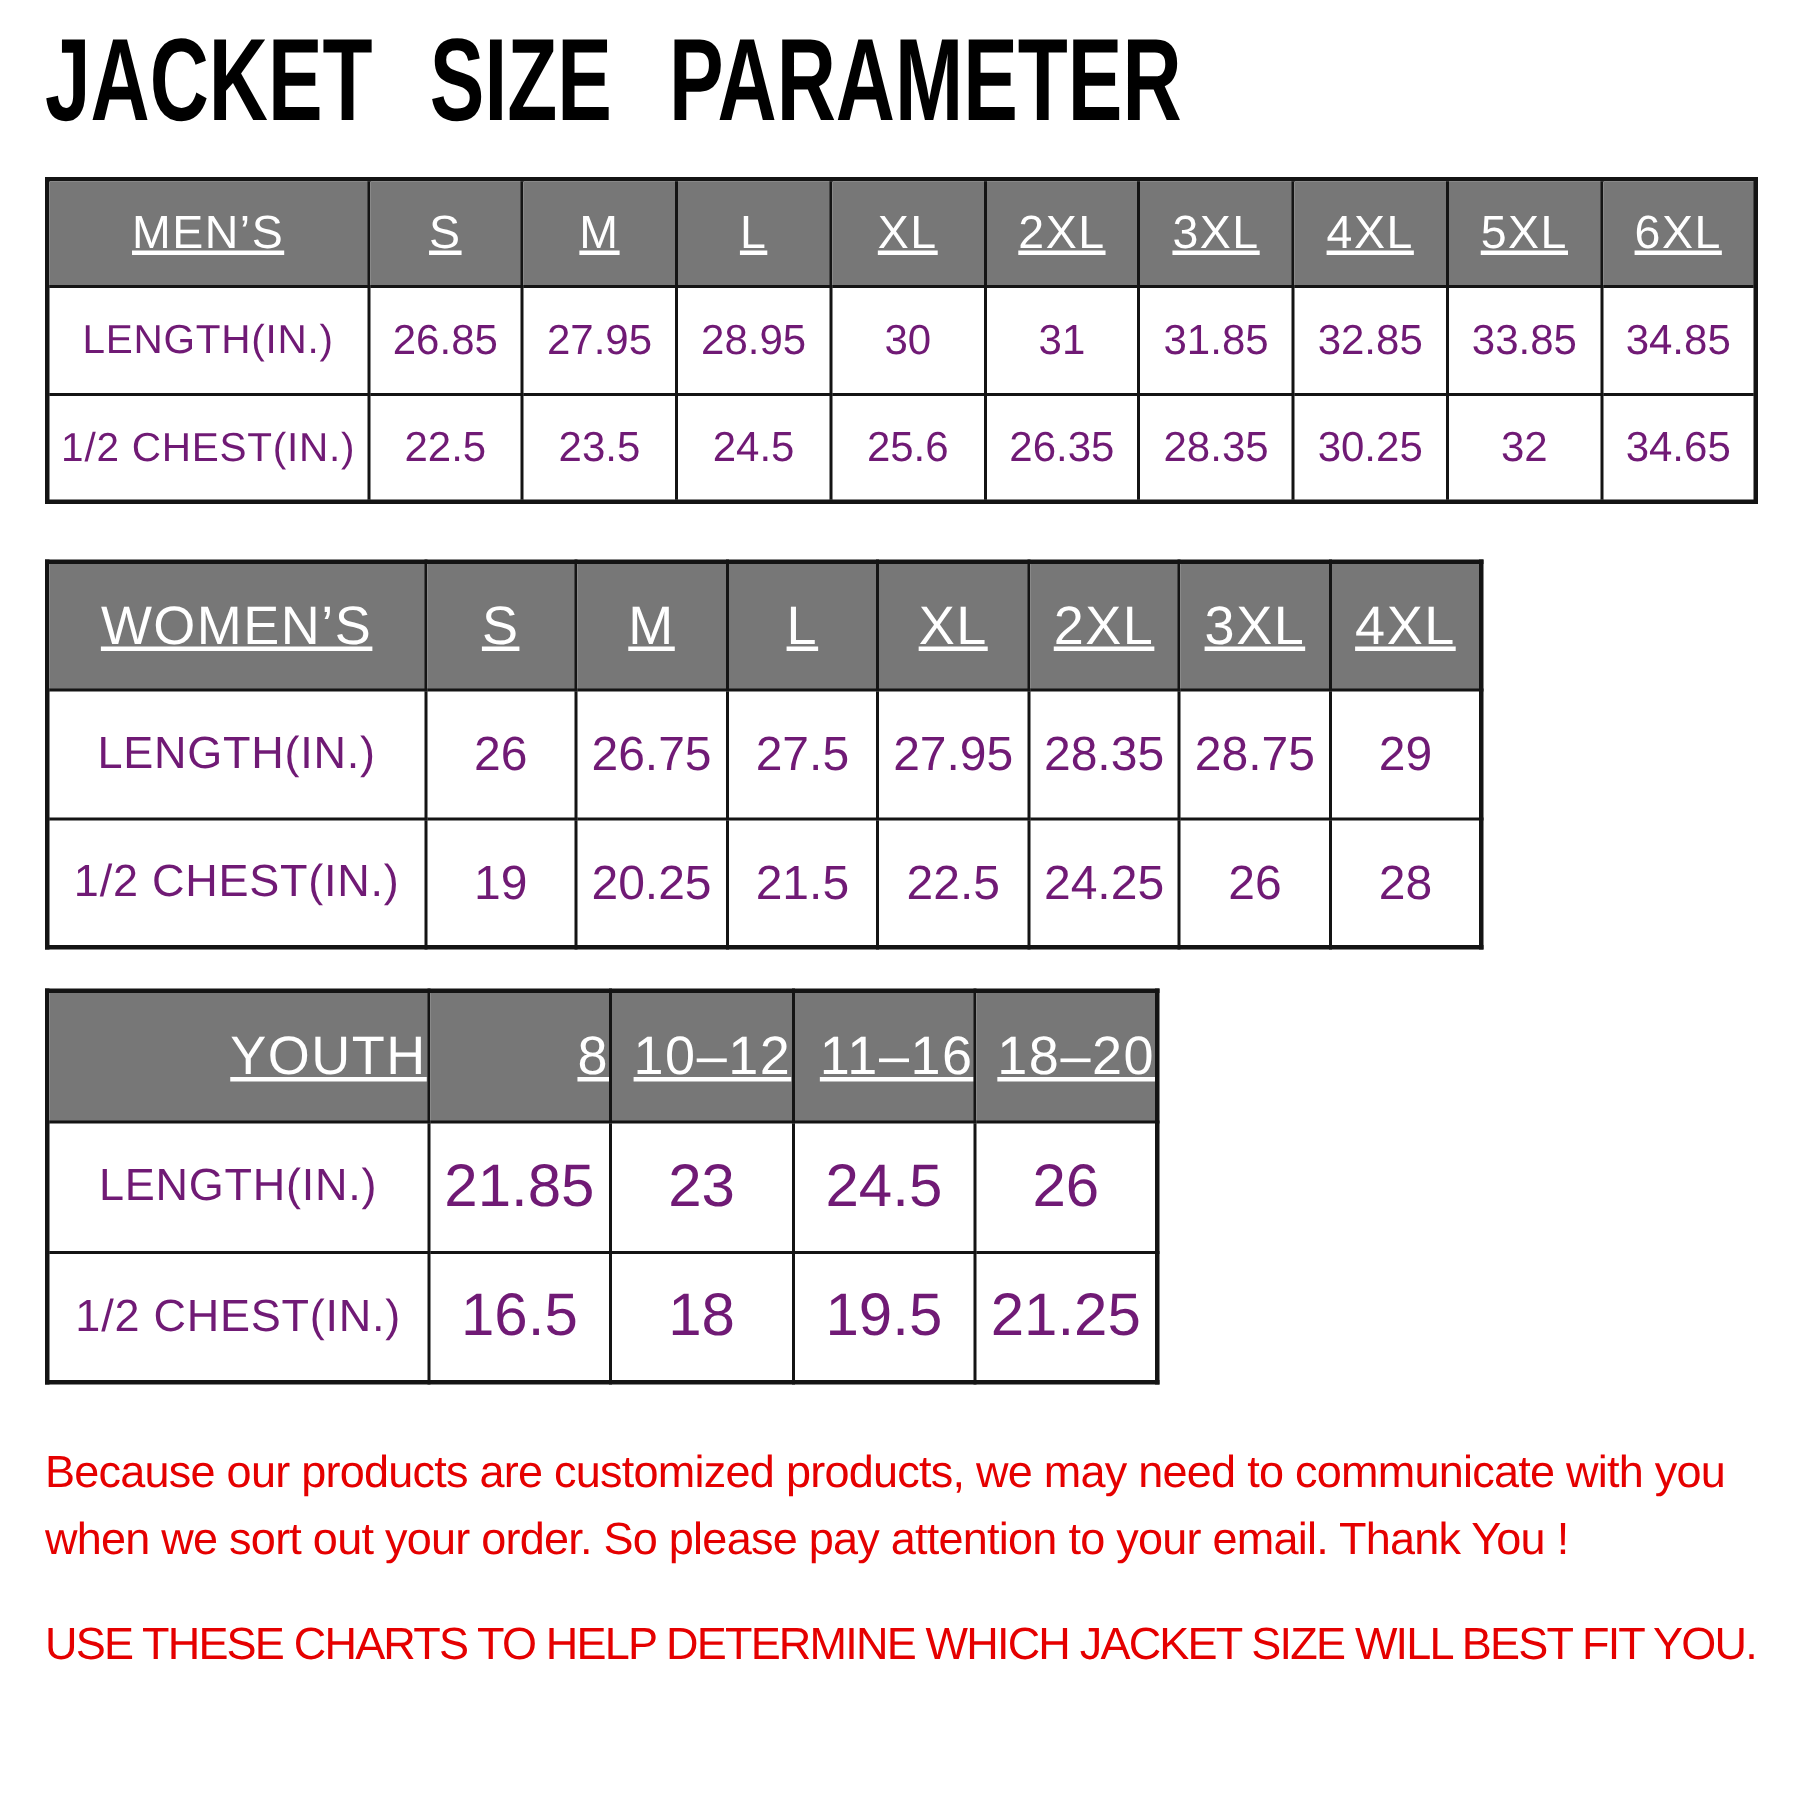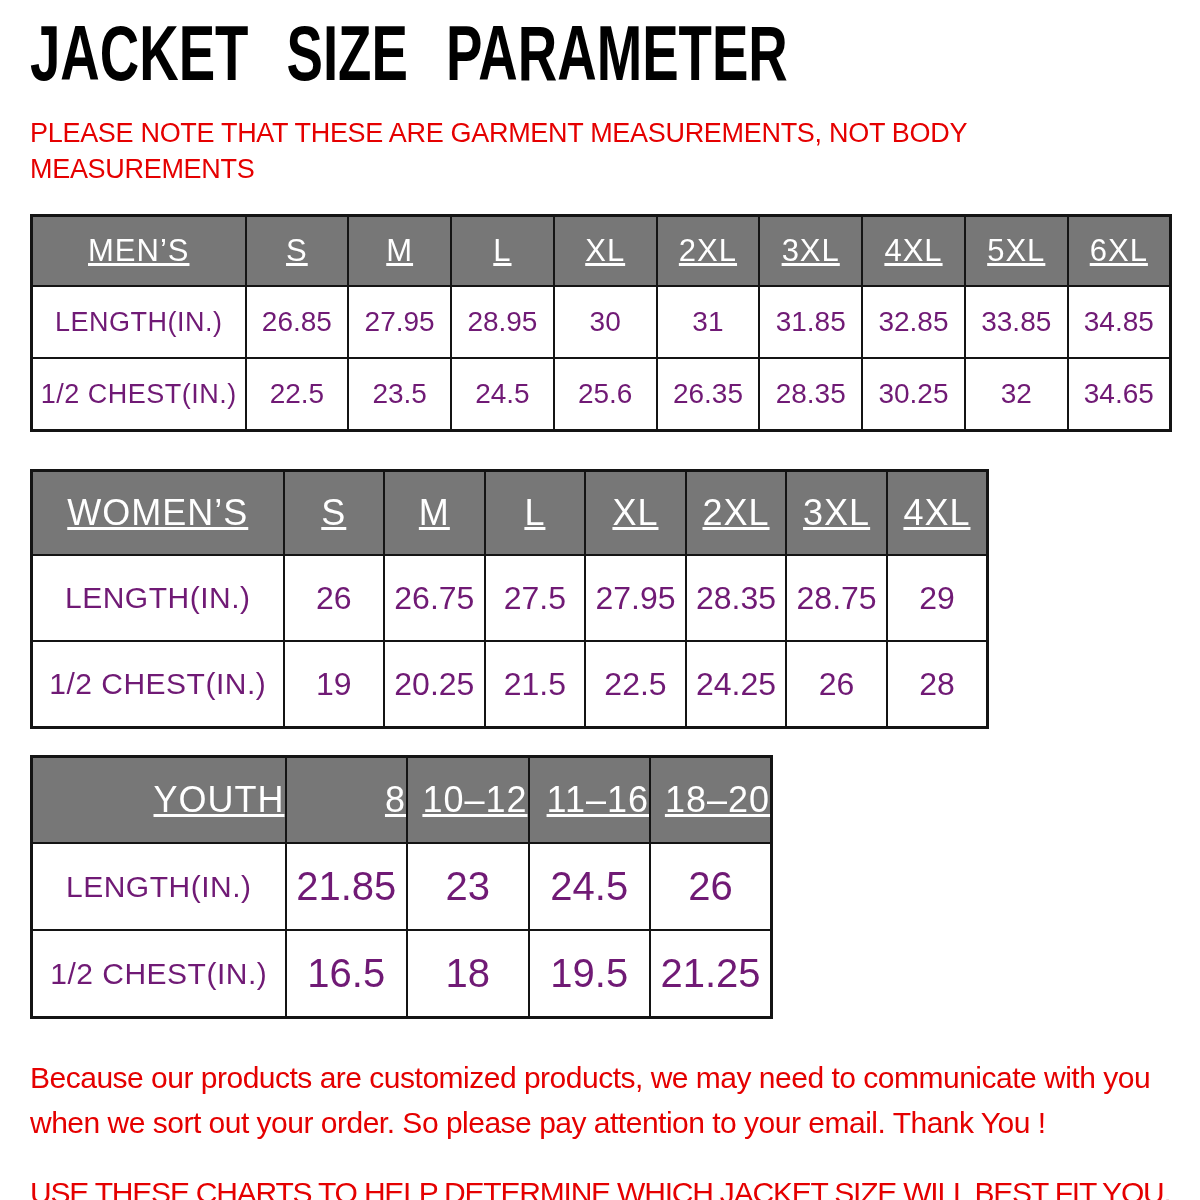--- a/index.html
+++ b/index.html
@@ -101,22 +101,20 @@
     white-space:nowrap;
   }
 </style>
 </head>
 <body>
 
 <div class="page">
 
   <h1 class="title">JACKET SIZE PARAMETER</h1>
 
-  <p class="note">PLEASE NOTE THAT THESE ARE GARMENT MEASUREMENTS, NOT BODY
-MEASUREMENTS</p>
 
   <table class="mens">
       <thead>
         <tr>
           <th class="label-col">MEN’S</th>
           <th>S</th>
           <th>M</th>
           <th>L</th>
           <th>XL</th>
           <th>2XL</th>

